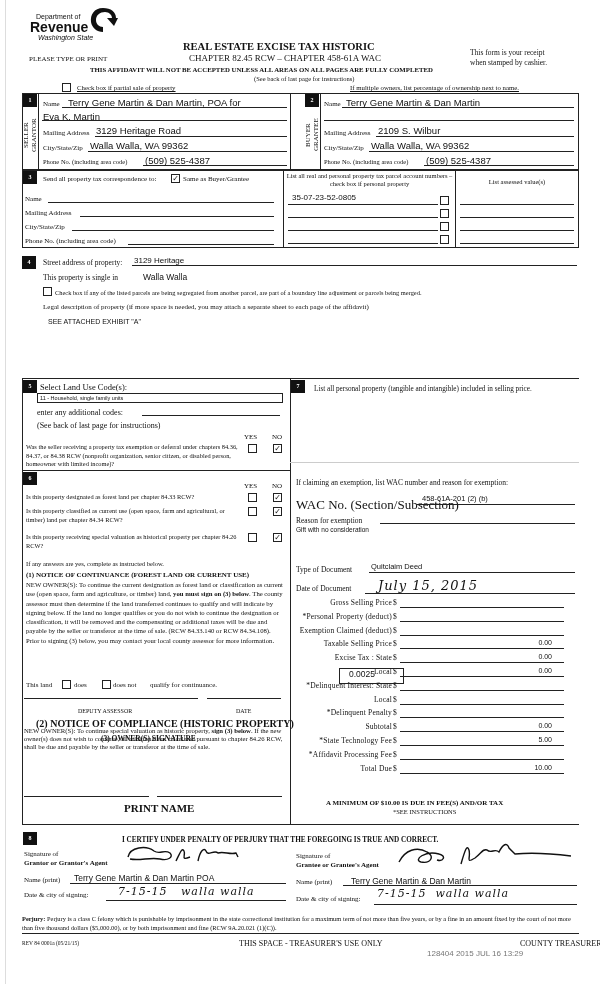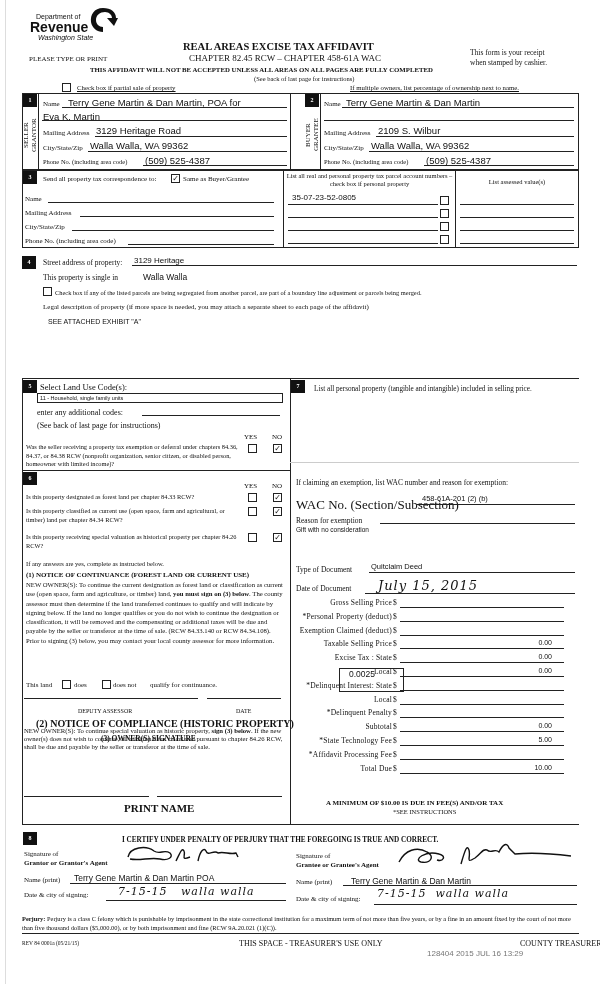--- a/index.html
+++ b/index.html
@@ -26,21 +26,21 @@
 <body>
 
 <div class="abs" style="left:30px;top:6px;width:90px;height:38px">
   <div class="abs sans" style="left:6px;top:7px;font-size:7px">Department of</div>
   <div class="abs sans b" style="left:0;top:14px;font-size:14px;line-height:14px">Revenue</div>
   <div class="abs sans" style="left:8px;top:28px;font-size:7px;font-style:italic">Washington State</div>
   <svg class="abs" style="left:58px;top:0" width="30" height="28" viewBox="0 0 30 28">
     <path d="M15 2 C6 2 2 9 3 16 C4 22 9 26 15 26 L15 21 C11 21 8 18 8 14 C8 9 12 6 17 6 C21 6 24 9 24 12 L19 12 L26 20 L30 12 L28 12 C28 6 23 2 15 2 Z" fill="#111"></path>
   </svg>
 </div>
-<div class="abs b" style="left:183px;top:41px;font-size:10.5px">REAL AREAS EXCISE TAX AFFIDAVIT</div>
+<div class="abs b" style="left:183px;top:41px;font-size:10.5px">REAL ESTATE EXCISE TAX HISTORIC</div>
 <div class="abs" style="left:29px;top:55px;font-size:7px">PLEASE TYPE OR PRINT</div>
 <div class="abs" style="left:189px;top:53px;font-size:9px">CHAPTER 82.45 RCW – CHAPTER 458-61A WAC</div>
 <div class="abs" style="left:470px;top:48px;font-size:7.5px">This form is your receipt</div>
 <div class="abs" style="left:470px;top:58px;font-size:7.5px">when stamped by cashier.</div>
 <div class="abs b" style="left:90px;top:66px;font-size:6.8px">THIS AFFIDAVIT WILL NOT BE ACCEPTED UNLESS ALL AREAS ON ALL PAGES ARE FULLY COMPLETED</div>
 <div class="abs" style="left:254px;top:75px;font-size:6.5px">(See back of last page for instructions)</div>
 <div class="cb" style="left:62px;top:83px"></div>
 <div class="abs" style="left:77px;top:84px;font-size:6.8px;text-decoration:underline">Check box if partial sale of property</div>
 <div class="abs" style="left:350px;top:84px;font-size:6.8px;text-decoration:underline">If multiple owners, list percentage of ownership next to name.</div>
 
@@ -293,21 +293,21 @@
       </span>
        </div>
     <div class="fee-row" style="top:165.60000000000002px">
          <span class="fee-lbl">Total Due</span>
          <span class="fee-dol">$</span>
          <span class="fee-line">
         <span class="fee-val">10.00</span>
       </span>
        </div>
   </div>
-<div class="abs" style="left:339px;top:668px;width:65px;height:24px;border:1px solid #222">
+<div class="abs" style="left:339px;top:668px;width:65px;height:16px;border:1px solid #222">
   <span class="sans" style="position:absolute;left:9px;top:0;font-size:8.5px">0.0025</span>
 </div>
 
 <div class="abs b" style="left:326px;top:799px;font-size:7px">A MINIMUM OF $10.00 IS DUE IN FEE(S) AND/OR TAX</div>
 <div class="abs" style="left:393px;top:808px;font-size:6.5px">*SEE INSTRUCTIONS</div>
 
 <div class="abs" style="left:22px;top:824px;width:557px;height:1px;background:#222"></div>
 <div class="num" style="left:23px;top:832px">8</div>
 <div class="abs b" style="left:122px;top:836px;font-size:7.2px">I CERTIFY UNDER PENALTY OF PERJURY THAT THE FOREGOING IS TRUE AND CORRECT.</div>
 

